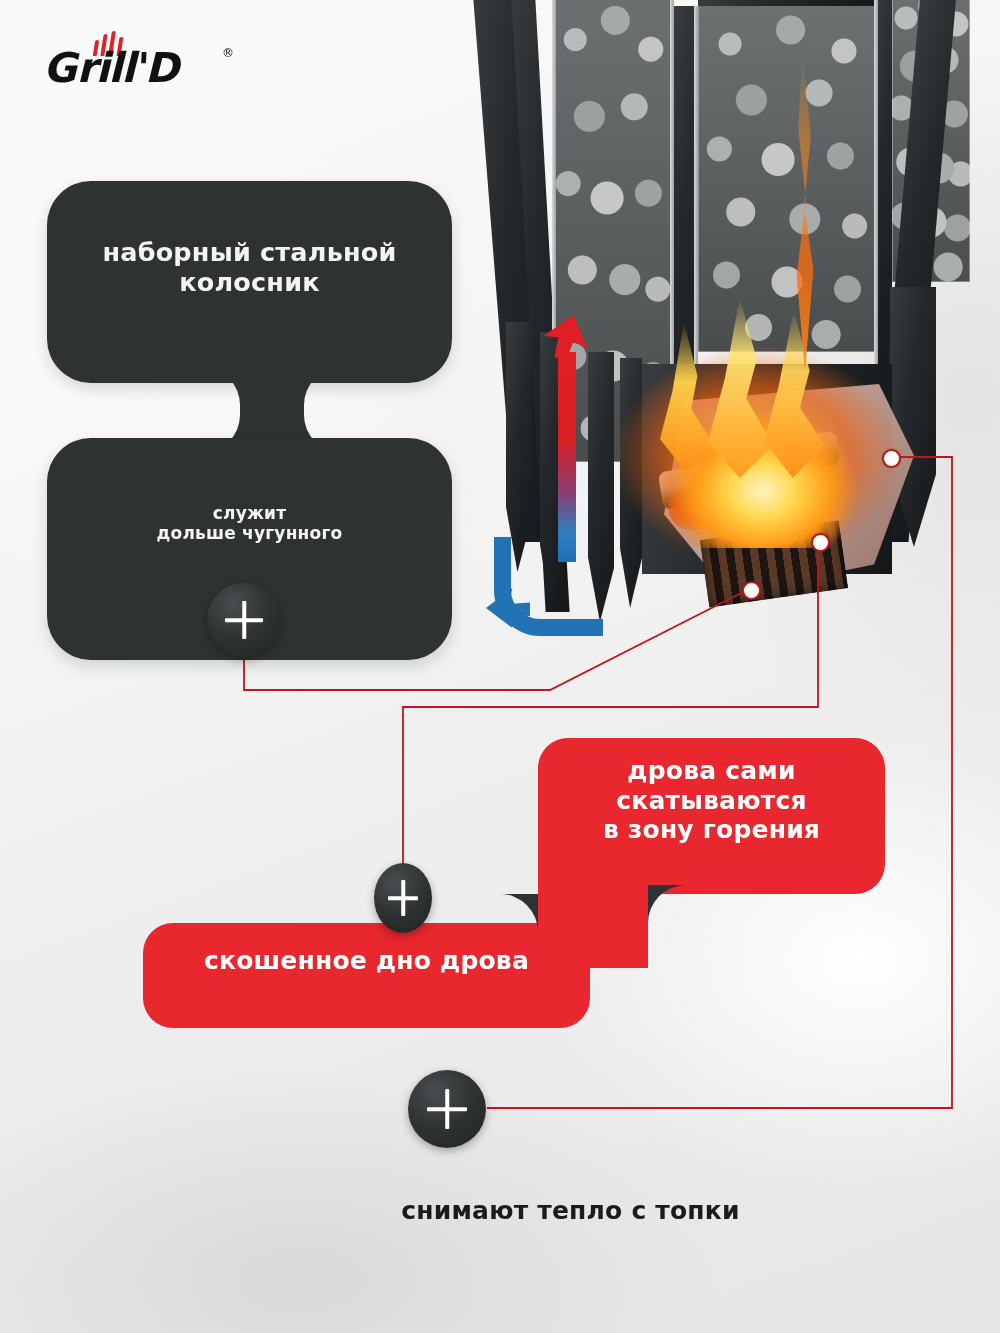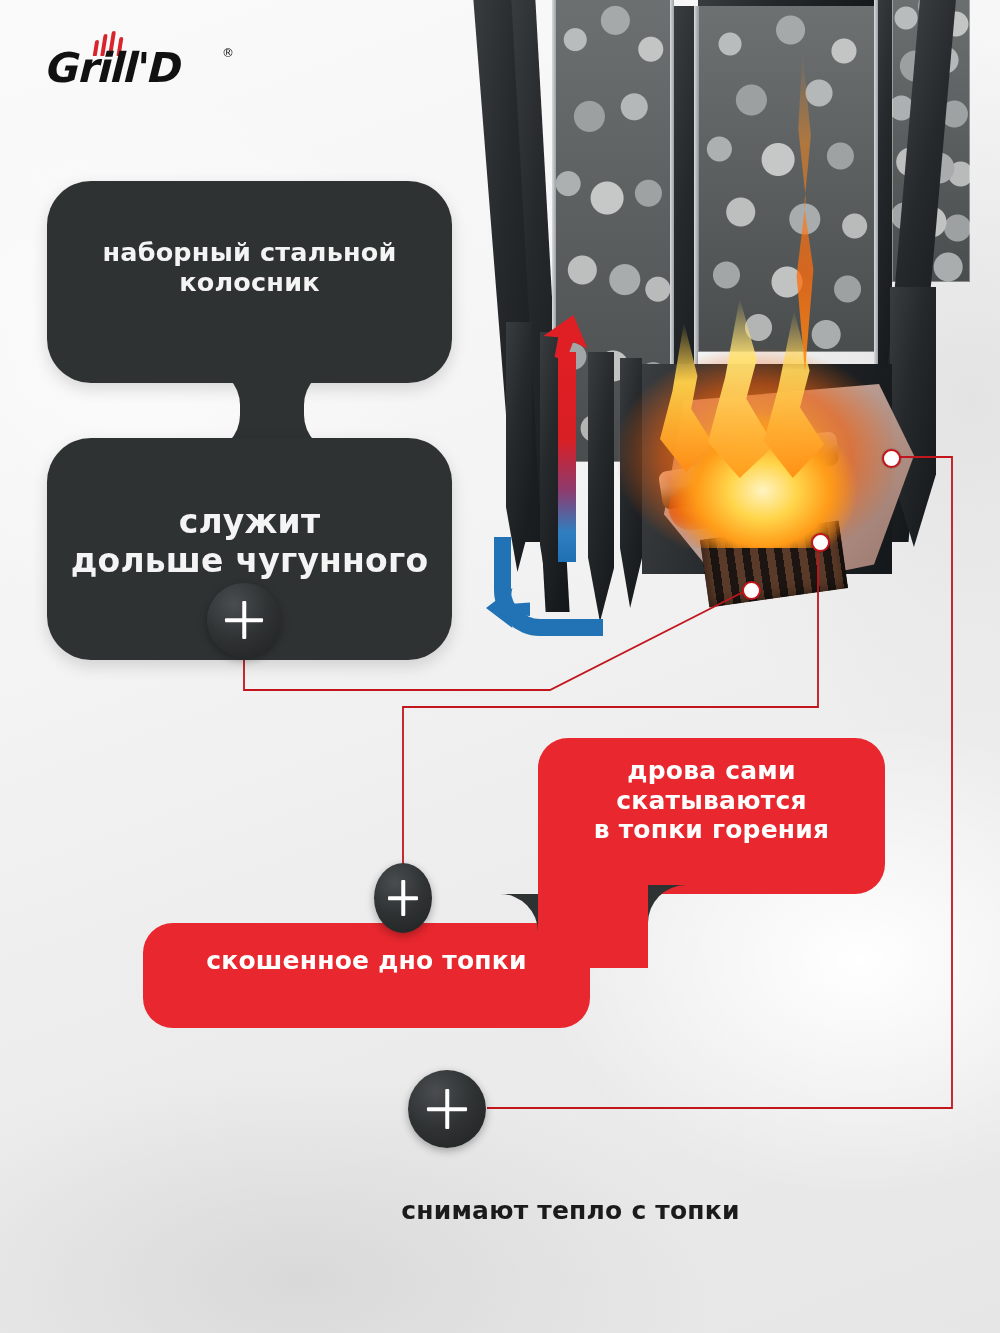--- a/index.html
+++ b/index.html
@@ -65,21 +65,21 @@
   #darkTop{left:0;top:0;width:405px;height:202px;border-radius:44px;}
   #darkBot{left:0;top:257px;width:405px;height:222px;border-radius:44px;}
   #darkBridge{
     left:193px;top:186px;width:64px;height:86px;background:#2e3233;position:absolute;
   }
   .conc{position:absolute;width:38px;height:38px;overflow:hidden;}
   .conc span{position:absolute;width:76px;height:76px;border-radius:50%;
     box-shadow:0 0 0 40px #2e3233;}
 
   #darkText1{left:0;top:56px;width:405px;font-size:25.5px;color:#f4f4f4;}
-  #darkText2{left:0;top:322px;width:405px;font-size:33px;color:#f4f4f4;}
+  #darkText2{left:0;top:322px;width:405px;font-size:17px;color:#f4f4f4;}
   #plusDark{left:207px;top:583px;width:74px;height:74px;}
 
   
   #redGroup{position:absolute;left:143px;top:738px;width:742px;height:258px;z-index:20;}
   .redShape{position:absolute;background:#e8272e;}
   #redTop{left:395px;top:0px;width:347px;height:156px;border-radius:30px;}
   #redBot{left:0px;top:185px;width:447px;height:105px;border-radius:30px;}
   #redMid{left:395px;top:120px;width:110px;height:110px;background:#e8272e;}
   #redText1{left:395px;top:18px;width:347px;font-size:25px;color:#ffffff;}
   #redText2{left:0px;top:208px;width:447px;font-size:25px;color:#ffffff;}
@@ -259,22 +259,22 @@
     <div id="redMid" class="redShape"></div>
     <div id="redBot" class="redShape"></div>
     <div class="conc" style="left:357px;top:156px;">
       <span style="left:-38px;top:0px;"></span>
     </div>
     <div class="conc" style="left:505px;top:147px;">
       <span style="left:0px;top:0px;"></span>
     </div>
     <div id="redText1" class="calloutText">дрова сами
 скатываются
-в топки горения</div>
-    <div id="redText2" class="calloutText">скошенное дно топки</div>
+в зону горения</div>
+    <div id="redText2" class="calloutText">скошенное дно дрова</div>
   </div>
   <div id="plusRed" class="plus"></div>
 
   <div id="whiteText2" class="calloutText">снимают тепло с топки</div>
   <div id="plusWhite" class="plus"></div>
 
   <div id="logo">
     <div class="flames">
       <i></i>
         <i></i>

